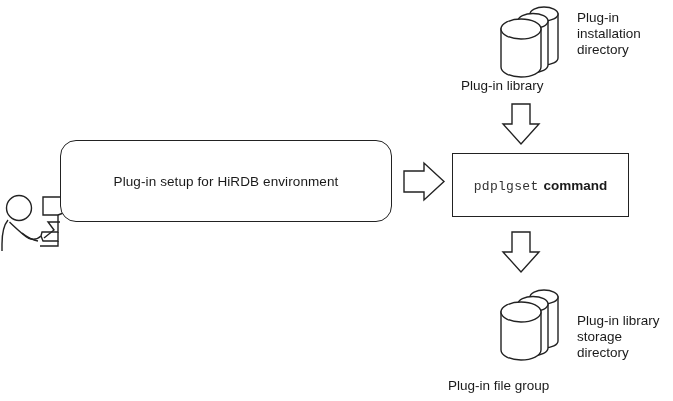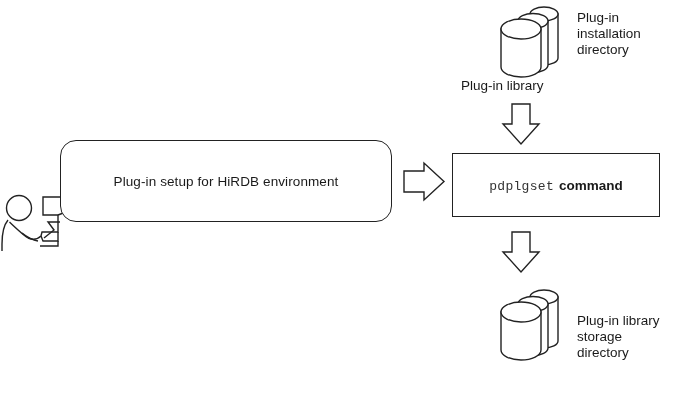--- a/index.html
+++ b/index.html
@@ -52,21 +52,21 @@
     font-size: 13.5px;
     color: #1a1a1a;
     letter-spacing: 0.1px;
     text-align: right;
   }
 
   
   .cmdbox {
     left: 452px;
     top: 153px;
-    width: 208px;
+    width: 177px;
     height: 64px;
     border: 1.4px solid #222;
     background: #ffffff;
     box-sizing: border-box;
     display: flex;
     align-items: center;
     justify-content: center;
   }
   .cmd-inner { white-space: nowrap; }
   .cmd-mono {
@@ -167,14 +167,15 @@
   <div class="abs label" style="left:577px; top:10px; width:95px;">Plug-in
 installation
 directory</div>
 
   <div class="abs label" style="left:461px; top:78px; width:130px;">Plug-in library</div>
 
   <div class="abs label" style="left:577px; top:313px; width:98px;">Plug-in library
 storage
 directory</div>
 
+  <div class="abs label" style="left:448px; top:378px; width:150px;">Plug-in file group</div>
 
 </div>
 
 </body></html>

